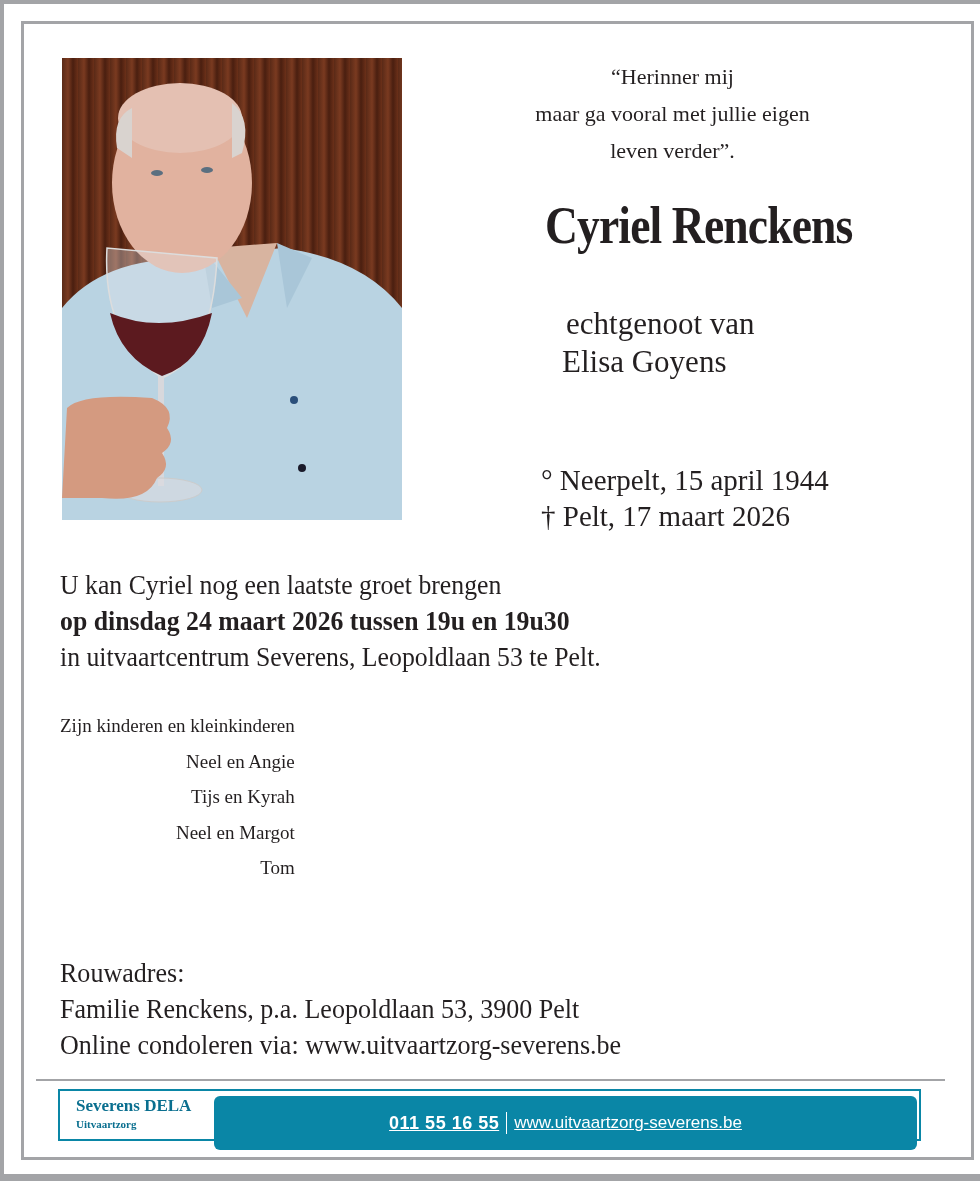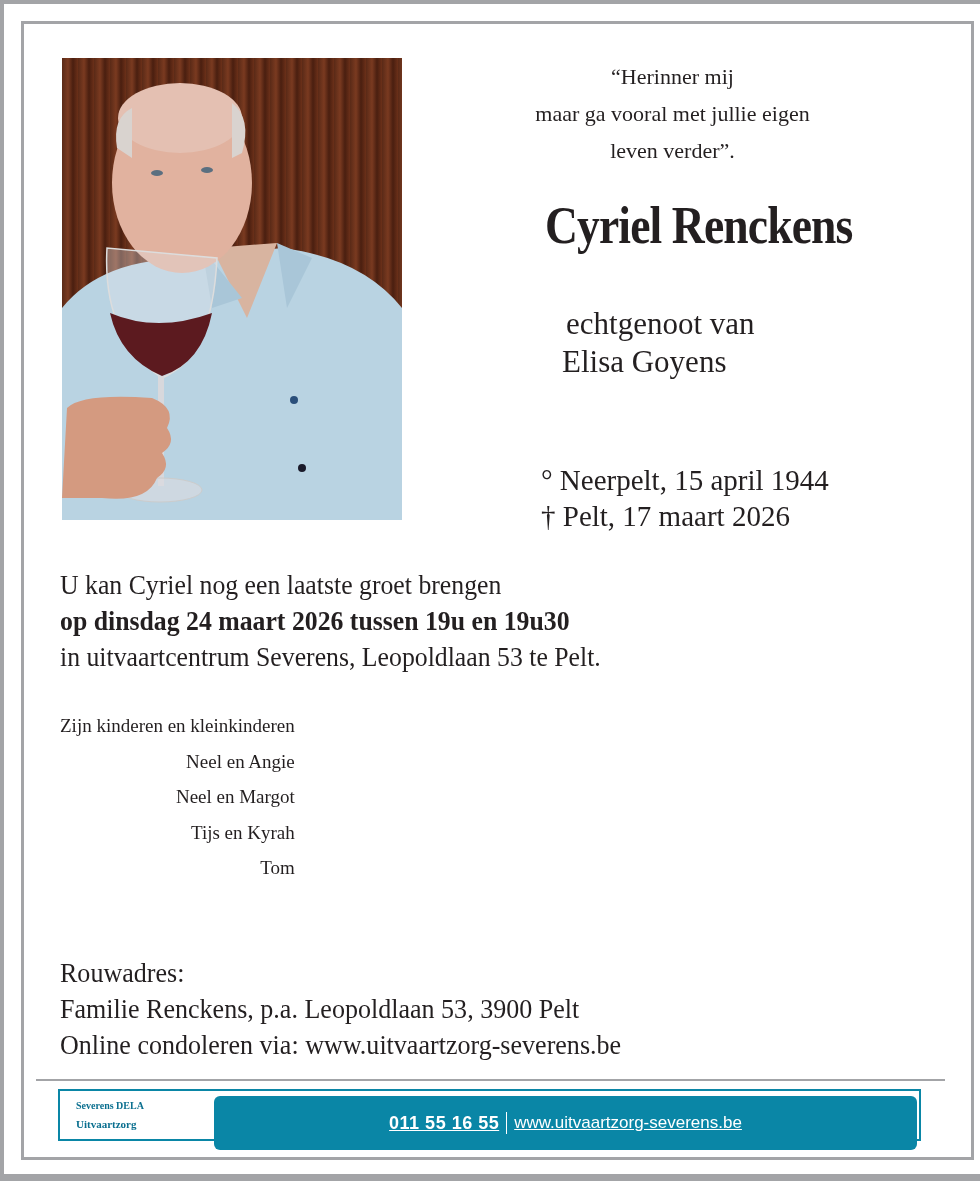--- a/index.html
+++ b/index.html
@@ -37,21 +37,21 @@
   .family { position:absolute; left:60px; top:708px; font-size:19px; line-height:35.5px;text-align:right; }
   .family .indent1 { padding-left:95px; }
   .family .indent2 { padding-left:88px; }
   .address { position:absolute; left:60px; top:955px; font-size:28px; line-height:36px; transform:scaleX(0.93); transform-origin:left top; white-space:nowrap; }
   .divider { position:absolute; left:36px; top:1079px; width:909px; height:2px; background:#a3a4a7; }
   .footer-box {
     position:absolute; left:58px; top:1089px; width:863px; height:52px; box-sizing:border-box;
     border:2px solid #0a86a6; background:#fff;
   }
   .brand { position:absolute; left:16px; top:6px; color:#0a6f8f; font-family:"Liberation Serif",serif; font-weight:bold; }
-  .brand .b1 { font-size:10px; line-height:18px; }
+  .brand .b1 { font-size:17px; line-height:18px; }
   .brand .b2 { font-size:11px; line-height:18px; }
   .footer-bar {
     position:absolute; left:154px; top:5px; width:703px; height:54px; background:#0a86a6; border-radius:6px;
     color:#fff; display:flex; align-items:center; justify-content:center; font-family:"Liberation Sans",sans-serif;text-decoration:underline;
   }
   .footer-bar .phone { font-size:18px; font-weight:bold; letter-spacing:0.5px; }
   .footer-bar .sep { display:inline-block; width:1px; height:22px; background:#fff; margin:0 7px; }
   .footer-bar .url { font-size:17px; }
 </style>
 </head>
@@ -109,22 +109,22 @@
 
 <div class="visit">
   <div>U kan Cyriel nog een laatste groet brengen</div>
   <div class="bold">op dinsdag 24 maart 2026 tussen 19u en 19u30</div>
   <div>in uitvaartcentrum Severens, Leopoldlaan 53 te Pelt.</div>
 </div>
 
 <div class="family">
   <div>Zijn kinderen en kleinkinderen</div>
   <div>Neel en Angie</div>
+  <div class="indent1">Tijs en Kyrah</div>
   <div class="indent1">Neel en Margot</div>
-  <div class="indent1">Tijs en Kyrah</div>
   <div>Tom</div>
 </div>
 
 <div class="address">
   <div>Rouwadres:</div>
   <div>Familie Renckens, p.a. Leopoldlaan 53, 3900 Pelt</div>
   <div>Online condoleren via: www.uitvaartzorg-severens.be</div>
 </div>
 
 <div class="divider"></div>

